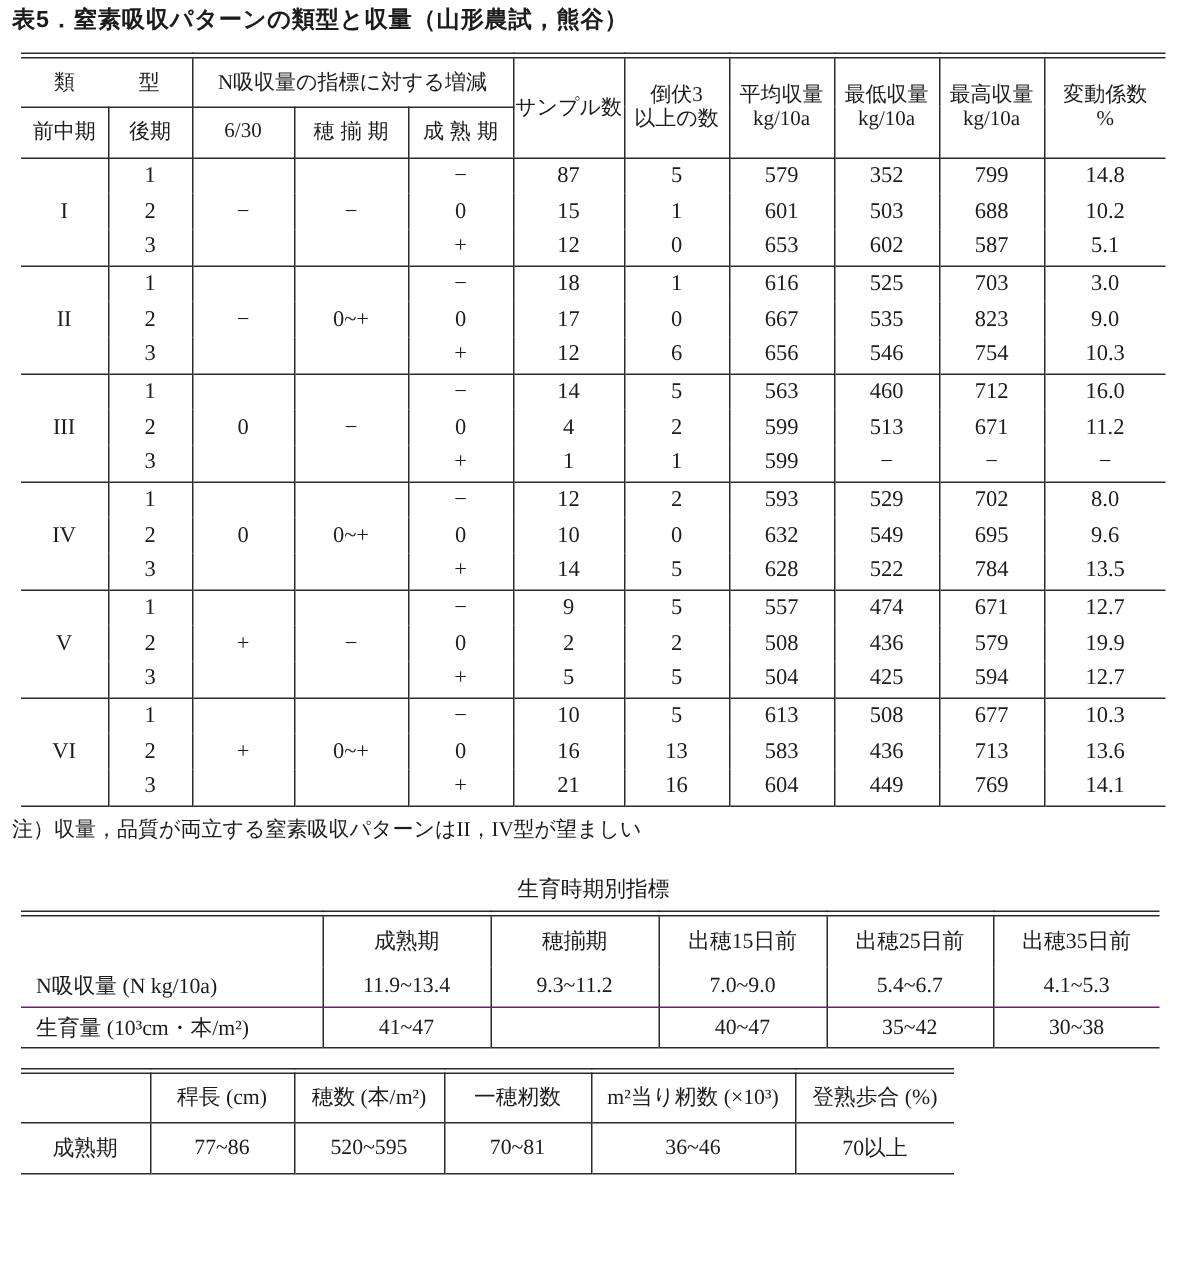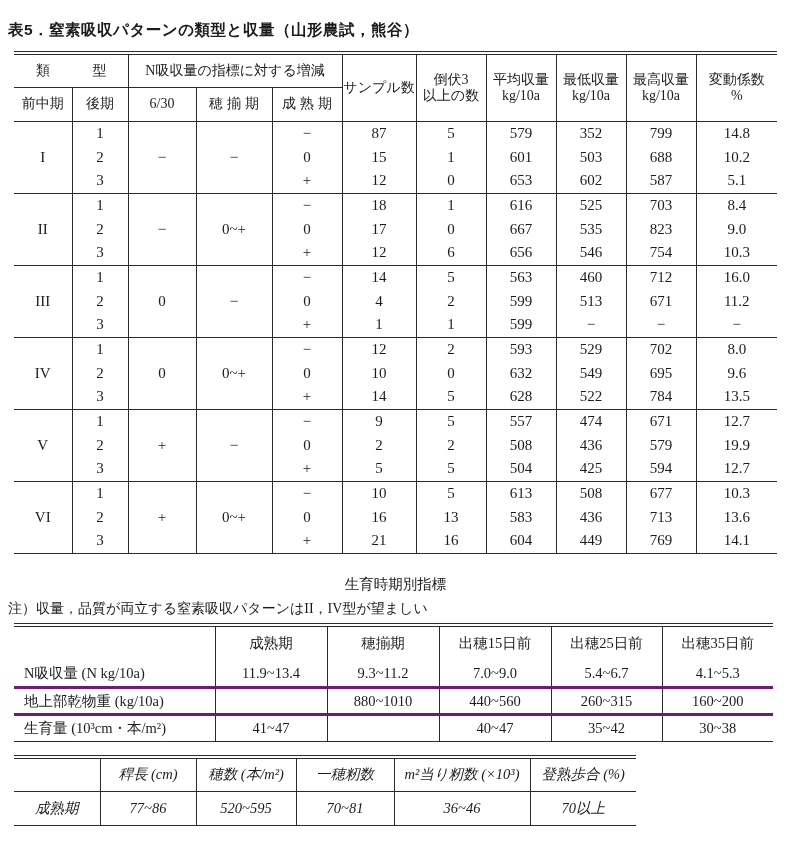--- a/index.html
+++ b/index.html
@@ -6,21 +6,21 @@
     margin: 0; padding: 0;
     background: #ffffff;
     width: 791px;
     font-family: "Liberation Serif", "DejaVu Serif", serif;
     color: #1c1c1c;
   }
   #page {
     width: 791px; height: 848px;
     position: relative;
     box-sizing: border-box;
-    padding-top: 20px;
+    padding-top: 4px;
   }
   #doc-title {
     font-family: "Liberation Sans", "DejaVu Sans", sans-serif;
     font-weight: 700;
     font-size: 15.5px;
     margin: 0 0 0 8px;
     line-height: 20px;
     letter-spacing: 0.5px;
   }
   table { border-collapse: collapse; table-layout: fixed; }
@@ -65,34 +65,34 @@
     font-size: 14.5px;
     margin-top: 21px;
     line-height: 18px;
   }
   .t2 {
     margin: 5px 0 0 14px;
     width: 759px;
     border-top: 4px double #2b2b2b;
     border-bottom: 1px solid #2b2b2b;
   }
-  .t2 th, .t2 td { border-right: 1px solid #2b2b2b; border-bottom: 3px solid #701a75; }
+  .t2 th, .t2 td { border-right: 1px solid #2b2b2b; border-bottom: 1px solid #701a75; }
   .t2 .last { border-right: none; }
   .t2 tr:last-child th, .t2 tr:last-child td { border-bottom: none; }
   .t2 thead tr { height: 36px; }
   .t2 tbody tr { height: 27px; }
   .t2 .rowlabel { text-align: left; padding-left: 10px; }
   
   .t3 {
     margin: 13px 0 0 14px;
     width: 622px;
     border-top: 4px double #2b2b2b;
     border-bottom: 1px solid #2b2b2b;
   }
-  .t3 th, .t3 td { border-right: 1px solid #2b2b2b; font-style: italic; }
+  .t3 th, .t3 td { border-right: 1px solid #2b2b2b; }
   .t3 .last { border-right: none; margin-left: 16px; }
   .t3 thead th { border-bottom: 1px solid #2b2b2b; }
   .t3 thead tr { height: 34px; }
   .t3 tbody tr { height: 34px; }
 </style>
 </head>
 <body>
 
 <div id="page">
 
@@ -189,21 +189,21 @@
           <td rowspan="3">II</td>
           <td>1</td>
           <td rowspan="3">−</td>
           <td rowspan="3">0~+</td>
           <td>−</td>
           <td>18</td>
           <td>1</td>
           <td>616</td>
           <td>525</td>
           <td>703</td>
-          <td class="last">8.4</td>
+          <td class="last">3.0</td>
         </tr>
         <tr>
           <td>2</td>
           <td>0</td>
           <td>17</td>
           <td>0</td>
           <td>667</td>
           <td>535</td>
           <td>823</td>
           <td class="last">9.0</td>
@@ -346,23 +346,23 @@
           <td>21</td>
           <td>16</td>
           <td>604</td>
           <td>449</td>
           <td>769</td>
           <td class="last">14.1</td>
         </tr>
       </tbody>
   </table>
 
+  <div id="note">注）収量，品質が両立する窒素吸収パターンはII，IV型が望ましい</div>
+
   <div id="t2-title">生育時期別指標</div>
-
-  <div id="note">注）収量，品質が両立する窒素吸収パターンはII，IV型が望ましい</div>
 
   <table class="t2">
     <colgroup>
       <col style="width:201px">
         <col style="width:112px">
         <col style="width:112px">
       <col style="width:112px">
         <col style="width:111px">
         <col style="width:111px">
     </colgroup>
@@ -379,28 +379,20 @@
     <tbody id="t2body">
         <tr>
           <td class="rowlabel">N吸収量 (N kg/10a)</td>
           <td>11.9~13.4</td>
           <td>9.3~11.2</td>
           <td>7.0~9.0</td>
           <td>5.4~6.7</td>
           <td class="last">4.1~5.3</td>
         </tr>
         <tr>
-          <td class="rowlabel">地上部乾物重 (kg/10a)</td>
-          <td></td>
-          <td>880~1010</td>
-          <td>440~560</td>
-          <td>260~315</td>
-          <td class="last">160~200</td>
-        </tr>
-        <tr>
           <td class="rowlabel">生育量 (10³cm・本/m²)</td>
           <td>41~47</td>
           <td></td>
           <td>40~47</td>
           <td>35~42</td>
           <td class="last">30~38</td>
         </tr>
       </tbody>
   </table>
 

